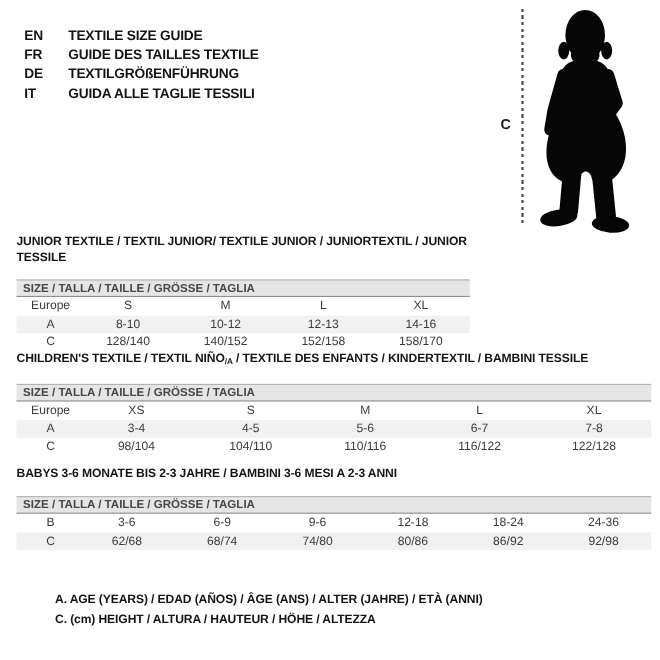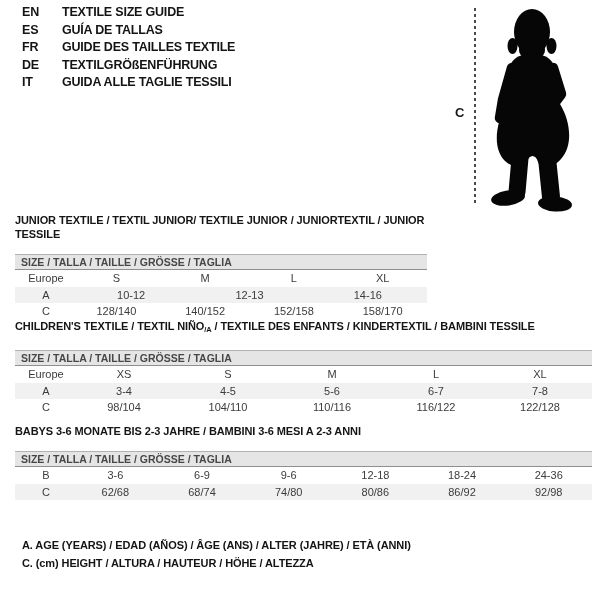--- a/index.html
+++ b/index.html
@@ -2,21 +2,21 @@
 <html><head>
 <meta charset="utf-8">
 <style>
   html,body{margin:0;padding:0;}
   body{
     width:600px;height:600px;position:relative;background:#ffffff;
     font-family:"Liberation Sans","DejaVu Sans",sans-serif;
     color:#3c3c3c;overflow:hidden;
   }
   
-  .lang-header{position:absolute;left:22px;top:4px;}
+  .lang-header{position:absolute;left:22px;top:24px;}
   .lang-row{display:flex;line-height:17.5px;font-size:12.5px;font-weight:bold;color:#141414;letter-spacing:-0.2px;}
   .lang-code{width:40px;}
   
   .dashed-line{
     position:absolute;left:474px;top:8px;width:2px;height:198px;
     background:repeating-linear-gradient(to bottom,#4a4a4a 0 3px,transparent 3px 6px);
   }
   .c-label{position:absolute;left:455px;top:105px;font-size:13px;font-weight:bold;color:#1a1a1a;}
   .baby-svg{position:absolute;left:478px;top:2px;}
   
@@ -29,33 +29,29 @@
   }
   .tbl-row{display:flex;height:16.5px;line-height:16.5px;font-size:11px;color:#3b3b3b;}
   .tbl-row.shaded{background:#f1f1f1;}
   .tbl-label{width:52px;padding-left:5px;text-align:center;}
   .tbl-cell{flex:1;text-align:center;}
   #table-junior{top:213px;width:412px;}
   #table-children{top:319px;width:577px;}
   #table-babies{top:424px;width:577px;}
   
   .footnotes{position:absolute;left:22px;top:537px;}
-  .footnote-line{font-size:11px;font-weight:bold;color:#141414;line-height:17.5px;letter-spacing:-0.1px;}
+  .footnote-line{font-size:11px;font-weight:bold;color:#141414;line-height:17.5px;letter-spacing:-0.1px;margin-left:28px;}
 </style>
 </head>
 <body>
 
 <div class="lang-header">
   <div class="lang-row">
     <span class="lang-code">EN</span>
     <span class="lang-label">TEXTILE SIZE GUIDE</span>
-  </div>
-  <div class="lang-row">
-    <span class="lang-code">ES</span>
-    <span class="lang-label">GUÍA DE TALLAS</span>
   </div>
   <div class="lang-row">
     <span class="lang-code">FR</span>
     <span class="lang-label">GUIDE DES TAILLES TEXTILE</span>
   </div>
   <div class="lang-row">
     <span class="lang-code">DE</span>
     <span class="lang-label">TEXTILGRÖßENFÜHRUNG</span>
   </div>
   <div class="lang-row">
@@ -103,20 +99,21 @@
     <div class="tbl-bar">SIZE / TALLA / TAILLE / GRÖSSE / TAGLIA</div>
     <div class="tbl-row">
       <span class="tbl-label">Europe</span>
       <span class="tbl-cell">S</span>
       <span class="tbl-cell">M</span>
       <span class="tbl-cell">L</span>
       <span class="tbl-cell">XL</span>
     </div>
     <div class="tbl-row shaded">
       <span class="tbl-label">A</span>
+      <span class="tbl-cell">8-10</span>
       <span class="tbl-cell">10-12</span>
       <span class="tbl-cell">12-13</span>
       <span class="tbl-cell">14-16</span>
     </div>
     <div class="tbl-row">
       <span class="tbl-label">C</span>
       <span class="tbl-cell">128/140</span>
       <span class="tbl-cell">140/152</span>
       <span class="tbl-cell">152/158</span>
       <span class="tbl-cell">158/170</span>

